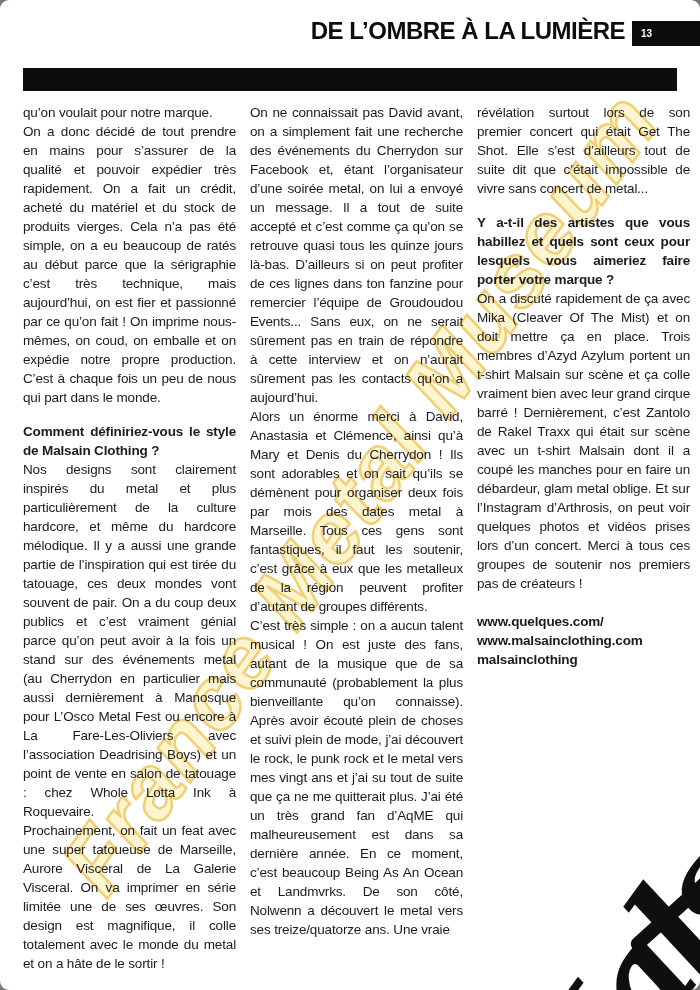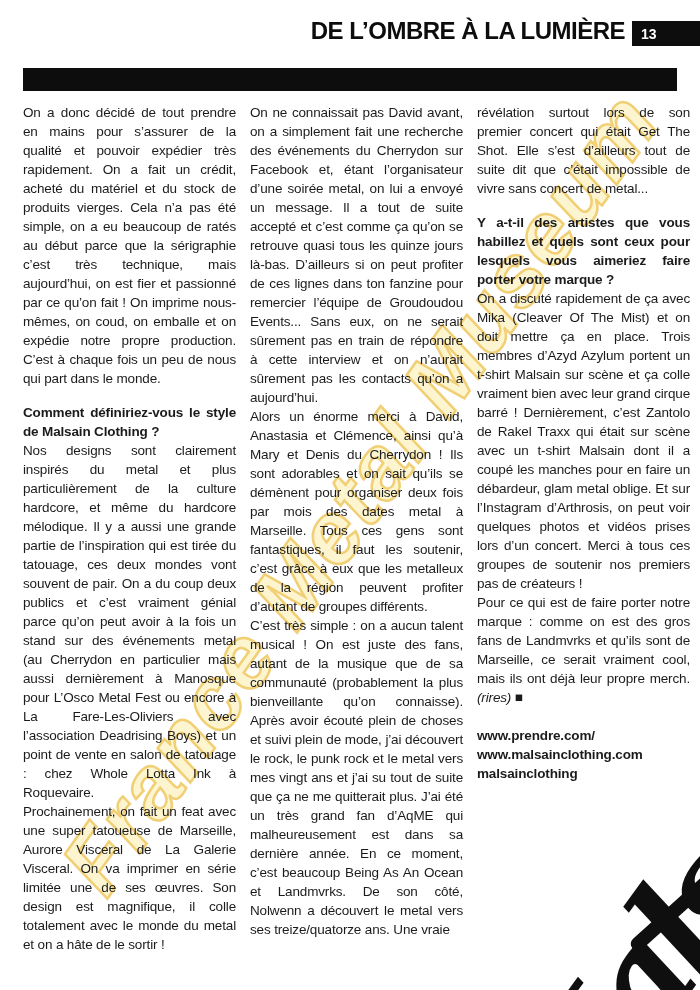--- a/index.html
+++ b/index.html
@@ -1,29 +1,29 @@
 <!DOCTYPE html>
 <html lang="fr"><head>
 <meta charset="utf-8">
 <style>
   html,body { margin:0; padding:0; background:#777; }
   .page {
     position:relative; width:700px; height:990px; margin:0 auto;
     background:#ffffff; overflow:hidden;
-    font-family:"Liberation Sans", sans-serif; color:#1b1b1b;
+    font-family:"Liberation Sans", sans-serif; color:#1b1b1b;border-radius:9px;
   }
   
   .hdr-title {
     position:absolute; top:17px; right:75px;
     font-size:24px; font-weight:800; letter-spacing:-0.5px;
     color:#0d0d0d; white-space:nowrap;
   }
   .hdr-badge {
     position:absolute; top:21px; right:0; width:68px; height:25px;
-    background:#0d0d0d; color:#ffffff; font-size:14px; font-weight:bold;
+    background:#0d0d0d; color:#ffffff; font-size:10px; font-weight:bold;
     display:flex; align-items:center; padding-left:9px; box-sizing:border-box;
   }
   .divider-bar {
     position:absolute; left:23px; top:68px; width:654px; height:23px;
     background:#0d0d0d;
   }
   
   .watermark {
     position:absolute; left:360px; top:493px; z-index:1;
     transform:translate(-50%,-50%) rotate(-54.5deg);
@@ -65,43 +65,39 @@
 
 <div class="page">
 
   <div class="hdr-title">DE L’OMBRE À LA LUMIÈRE</div>
   <div class="hdr-badge">13</div>
   <div class="divider-bar"></div>
 
   <div class="watermark">France Metal Museum</div>
 
   <div class="col col-1">
+    <p>qu’on voulait pour notre marque.</p>
     <p>On a donc décidé de tout prendre en mains pour s’assurer de la qualité et pouvoir expédier très rapidement. On a fait un crédit, acheté du matériel et du stock de produits vierges. Cela n’a pas été simple, on a eu beaucoup de ratés au début parce que la sérigraphie c’est très technique, mais aujourd’hui, on est fier et passionné par ce qu’on fait ! On imprime nous-mêmes, on coud, on emballe et on expédie notre propre production. C’est à chaque fois un peu de nous qui part dans le monde.</p>
     <p class="q">Comment définiriez-vous le style de Malsain Clothing ?</p>
     <p>Nos designs sont clairement inspirés du metal et plus particulièrement de la culture hardcore, et même du hardcore mélodique. Il y a aussi une grande partie de l’inspiration qui est tirée du tatouage, ces deux mondes vont souvent de pair. On a du coup deux publics et c’est vraiment génial parce qu’on peut avoir à la fois un stand sur des événements metal (au Cherrydon en particulier mais aussi dernièrement à Manosque pour L’Osco Metal Fest ou encore à La Fare-Les-Oliviers avec l’association Deadrising Boys) et un point de vente en salon de tatouage : chez Whole Lotta Ink à Roquevaire.</p>
     <p>Prochainement, on fait un feat avec une super tatoueuse de Marseille, Aurore Visceral de La Galerie Visceral. On va imprimer en série limitée une de ses œuvres. Son design est magnifique, il colle totalement avec le monde du metal et on a hâte de le sortir !</p>
 
   </div>
 
   <div class="col col-2">
     <p>On ne connaissait pas David avant, on a simplement fait une recherche des événements du Cherrydon sur Facebook et, étant l’organisateur d’une soirée metal, on lui a envoyé un message. Il a tout de suite accepté et c’est comme ça qu’on se retrouve quasi tous les quinze jours là-bas. D’ailleurs si on peut profiter de ces lignes dans ton fanzine pour remercier l’équipe de Groudoudou Events... Sans eux, on ne serait sûrement pas en train de répondre à cette interview et on n’aurait sûrement pas les contacts qu’on a aujourd’hui.</p>
     <p>Alors un énorme merci à David, Anastasia et Clémence, ainsi qu’à Mary et Denis du Cherrydon ! Ils sont adorables et on sait qu’ils se démènent pour organiser deux fois par mois des dates metal à Marseille. Tous ces gens sont fantastiques, il faut les soutenir, c’est grâce à eux que les metalleux de la région peuvent profiter d’autant de groupes différents.</p>
     <p>C’est très simple : on a aucun talent musical ! On est juste des fans, autant de la musique que de sa communauté (probablement la plus bienveillante qu’on connaisse). Après avoir écouté plein de choses et suivi plein de mode, j’ai découvert le rock, le punk rock et le metal vers mes vingt ans et j’ai su tout de suite que ça ne me quitterait plus. J’ai été un très grand fan d’AqME qui malheureusement est dans sa dernière année. En ce moment, c’est beaucoup Being As An Ocean et Landmvrks. De son côté, Nolwenn a découvert le metal vers ses treize/quatorze ans. Une vraie</p>
   </div>
 
   <div class="col col-3">
     <p>révélation surtout lors de son premier concert qui était Get The Shot. Elle s’est d’ailleurs tout de suite dit que c’était impossible de vivre sans concert de metal...</p>
     <p class="q">Y a-t-il des artistes que vous habillez et quels sont ceux pour lesquels vous aimeriez faire porter votre marque ?</p>
     <p>On a discuté rapidement de ça avec Mika (Cleaver Of The Mist) et on doit mettre ça en place. Trois membres d’Azyd Azylum portent un t-shirt Malsain sur scène et ça colle vraiment bien avec leur grand cirque barré ! Dernièrement, c’est Zantolo de Rakel Traxx qui était sur scène avec un t-shirt Malsain dont il a coupé les manches pour en faire un débardeur, glam metal oblige. Et sur l’Instagram d’Arthrosis, on peut voir quelques photos et vidéos prises lors d’un concert. Merci à tous ces groupes de soutenir nos premiers pas de créateurs !</p>
-    <p>
-      <span>Pour ce qui est de faire porter notre marque : comme on est des gros fans de Landmvrks et qu’ils sont de Marseille, ce serait vraiment cool, mais ils ont déjà leur propre merch.</span>
-      <span class="it">(rires)</span>
-      <span>■</span>
-    </p>
-    <p class="linkline first">www.prendre.com/</p>
+    <p class="linkline first">www.quelques.com/</p>
     <p class="linkline">www.malsainclothing.com</p>
     <p class="linkline">malsainclothing</p>
   </div>
 
   <div class="logo">Malsain</div>
   <div class="logo-underline"></div>
 
 </div>
 
 </body></html>

